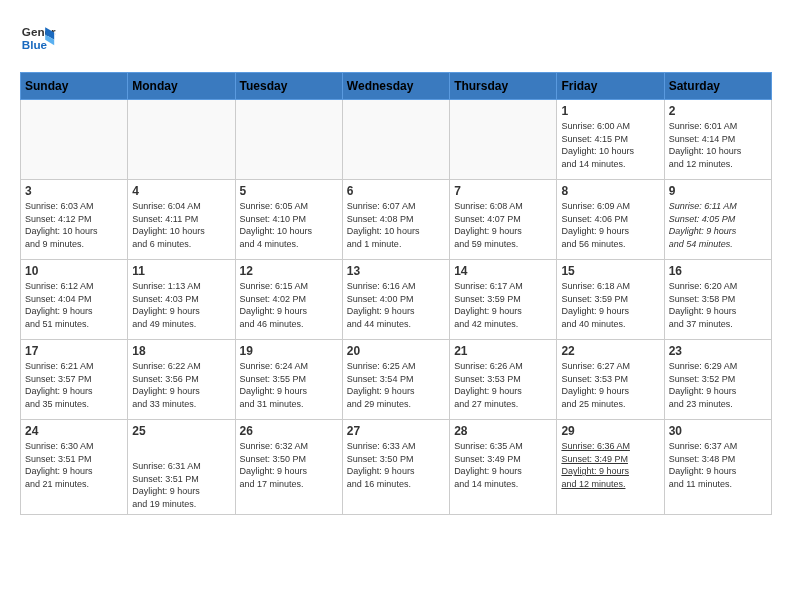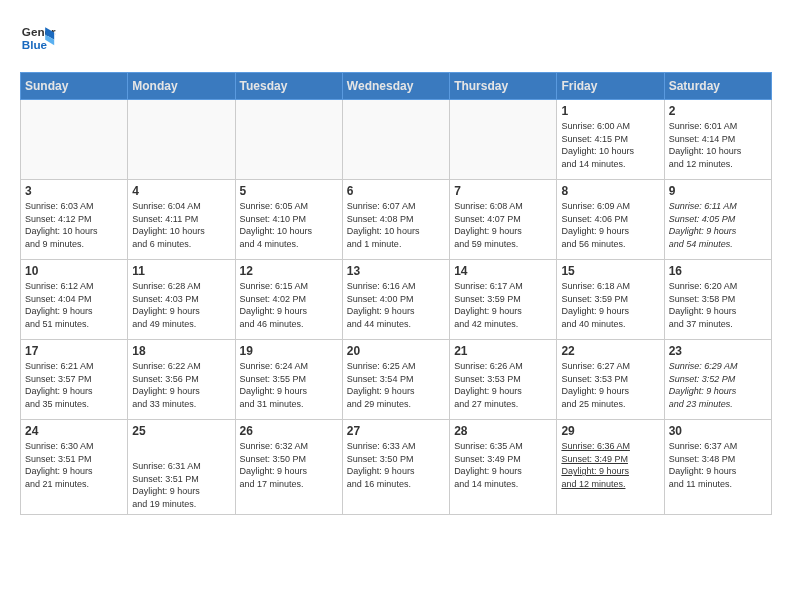--- a/index.html
+++ b/index.html
@@ -37,21 +37,21 @@
       font-size: 14px;
       color: #555;
     }
     .calendar {
       width: 100%;
       border-collapse: collapse;
       table-layout: fixed;
     }
     .calendar th {
       background-color: #3a7abf;
-      color: #e5e5e5;
+      color: #000000;
       font-size: 12px;
       font-weight: bold;
       padding: 6px 4px;
       text-align: left;
       border: 1px solid #5a9adf;
     }
     .calendar td {
       vertical-align: top;
       border: 1px solid #ccc;
       padding: 4px;
@@ -182,21 +182,21 @@
       <tr>
         <td>
           <span class="day-num">10</span>
           <div class="day-info" style="white-space: pre-line;">Sunrise: 6:12 AM
 Sunset: 4:04 PM
 Daylight: 9 hours
 and 51 minutes.</div>
         </td>
         <td>
           <span class="day-num">11</span>
-          <div class="day-info" style="white-space: pre-line;">Sunrise: 6:28 AM
+          <div class="day-info" style="white-space: pre-line;">Sunrise: 1:13 AM
 Sunset: 4:03 PM
 Daylight: 9 hours
 and 49 minutes.</div>
         </td>
         <td>
           <span class="day-num">12</span>
           <div class="day-info" style="white-space: pre-line;">Sunrise: 6:15 AM
 Sunset: 4:02 PM
 Daylight: 9 hours
 and 46 minutes.</div>
@@ -268,21 +268,21 @@
         </td>
         <td>
           <span class="day-num">22</span>
           <div class="day-info" style="white-space: pre-line;">Sunrise: 6:27 AM
 Sunset: 3:53 PM
 Daylight: 9 hours
 and 25 minutes.</div>
         </td>
         <td>
           <span class="day-num">23</span>
-          <div class="day-info" style="white-space: pre-line; font-style: italic;">Sunrise: 6:29 AM
+          <div class="day-info" style="white-space: pre-line;">Sunrise: 6:29 AM
 Sunset: 3:52 PM
 Daylight: 9 hours
 and 23 minutes.</div>
         </td>
       </tr>
       <tr>
         <td>
           <span class="day-num">24</span>
           <div class="day-info" style="white-space: pre-line;">Sunrise: 6:30 AM
 Sunset: 3:51 PM

